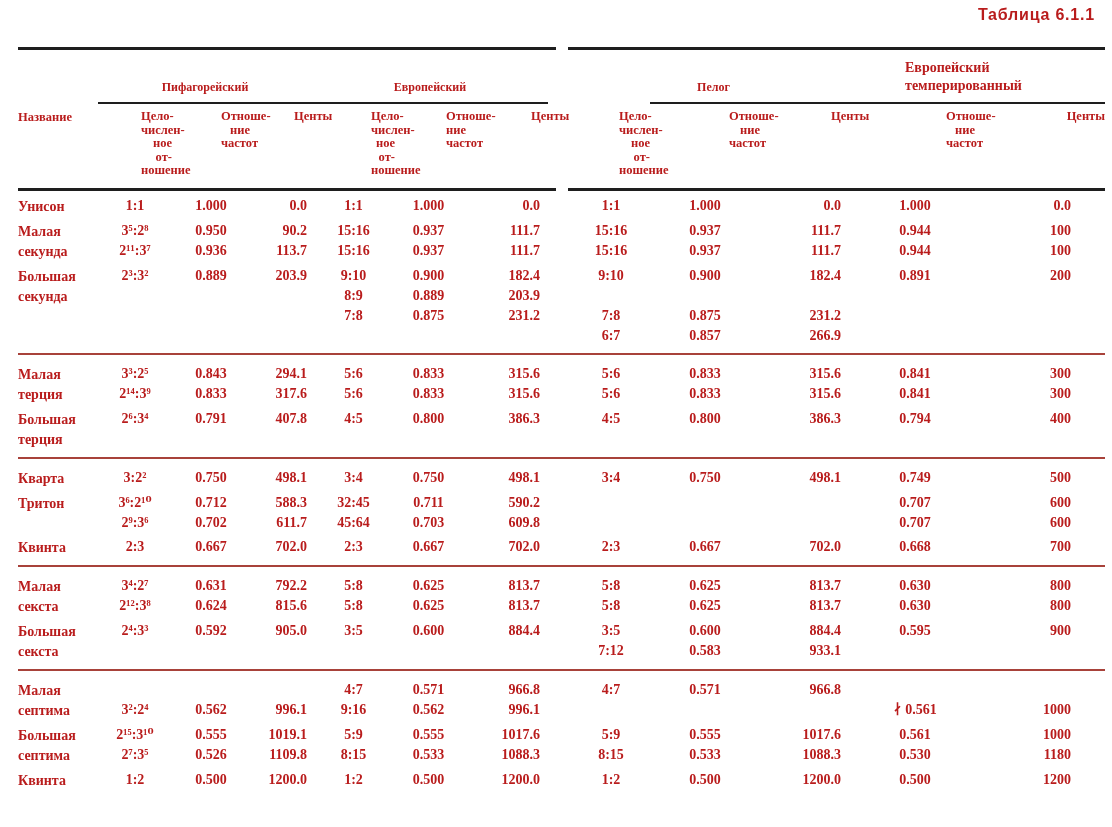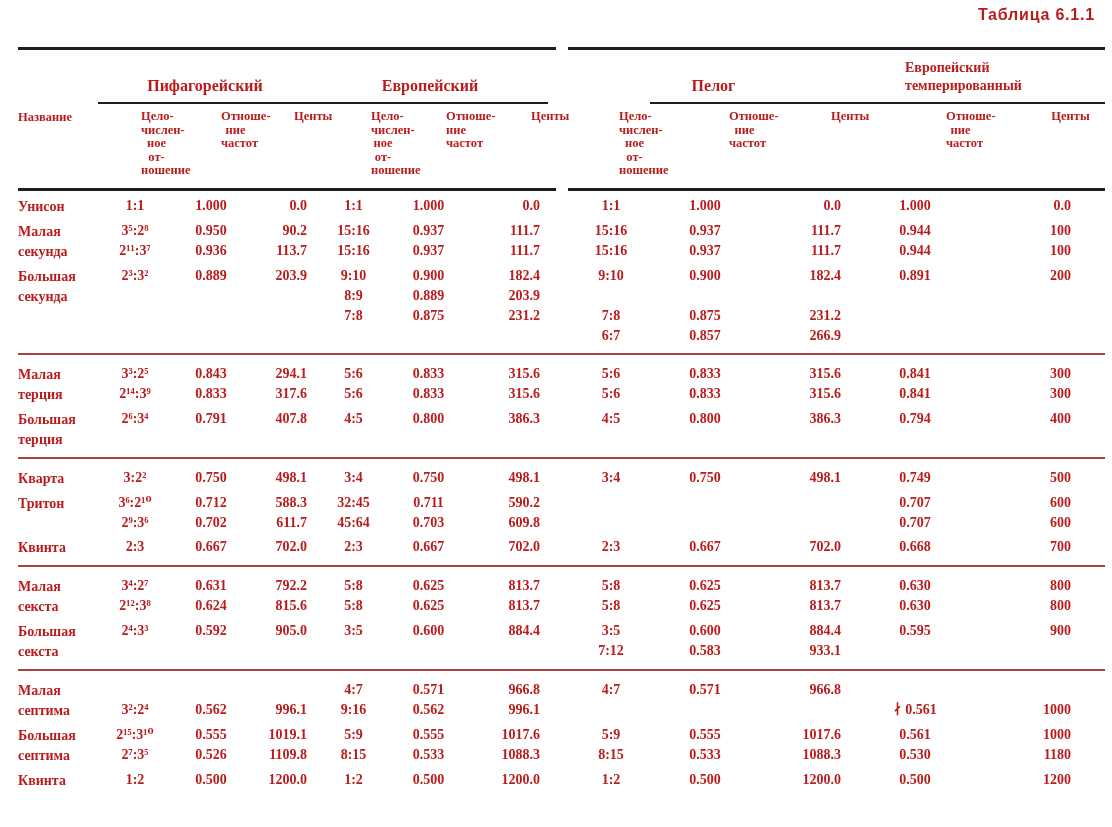--- a/index.html
+++ b/index.html
@@ -24,21 +24,21 @@
   .seg-l{width:538px;}
   .seg-r{width:537px;}
   
   .band{display:flex;padding-top:9px;}
   .name-spacer{width:80px;flex:none;}
   .band-grid{
     position:relative;display:grid;align-items:end;
     grid-template-columns:74px 78px 62px 83px 67px 86px 24px 78px 110px 95px 120px 130px;
     padding-bottom:9px;
   }
-  .gl{font-size:16px;font-weight:700;}
+  .gl{font-size:12px;font-weight:700;}
   .g1{grid-column:1/4;text-align:center;}
   .g2{grid-column:4/7;text-align:center;}
   .g3{grid-column:8/11;text-align:center;}
   .g4{grid-column:11/13;white-space:pre-line;font-size:14px;line-height:18px;padding-left:50px;}
   .band-rule{position:absolute;bottom:0;height:2px;background:#1e1e1e;}
   .band-rule-l{left:0;width:450px;}
   .band-rule-r{left:552px;width:455px;}
   
   .row{display:flex;padding:2px 0;}
   .row .name{
@@ -64,21 +64,21 @@
   .line>div:nth-child(8){text-align:center;}
   .line>div:nth-child(9){text-align:center;}
   .line>div:nth-child(10){text-align:right;padding-right:14px;}
   .line>div:nth-child(11){text-align:center;}
   .line>div:nth-child(12){text-align:right;padding-right:34px;}
   
   .header-row{padding:6px 0 10px 0;}
   .header-row .name{font-size:12.5px;line-height:13.5px;}
   .hline>div:nth-child(n){
     font-size:12.5px;line-height:13.5px;white-space:pre-line;
-    text-align:center;padding:0;font-weight:700;margin-left:41px;
+    text-align:right;padding:0;font-weight:700;margin-left:41px;
   }
   .hline>div:nth-child(1){padding-left:2px;}
   .hline>div:nth-child(2){padding-left:8px;}
   .hline>div:nth-child(3){padding-left:3px;}
   .hline>div:nth-child(4){padding-left:18px;}
   .hline>div:nth-child(5){padding-left:10px;}
   .hline>div:nth-child(6){padding-left:28px;}
   .hline>div:nth-child(8){padding-left:6px;}
   .hline>div:nth-child(9){padding-left:38px;}
   .hline>div:nth-child(10){padding-left:30px;}

